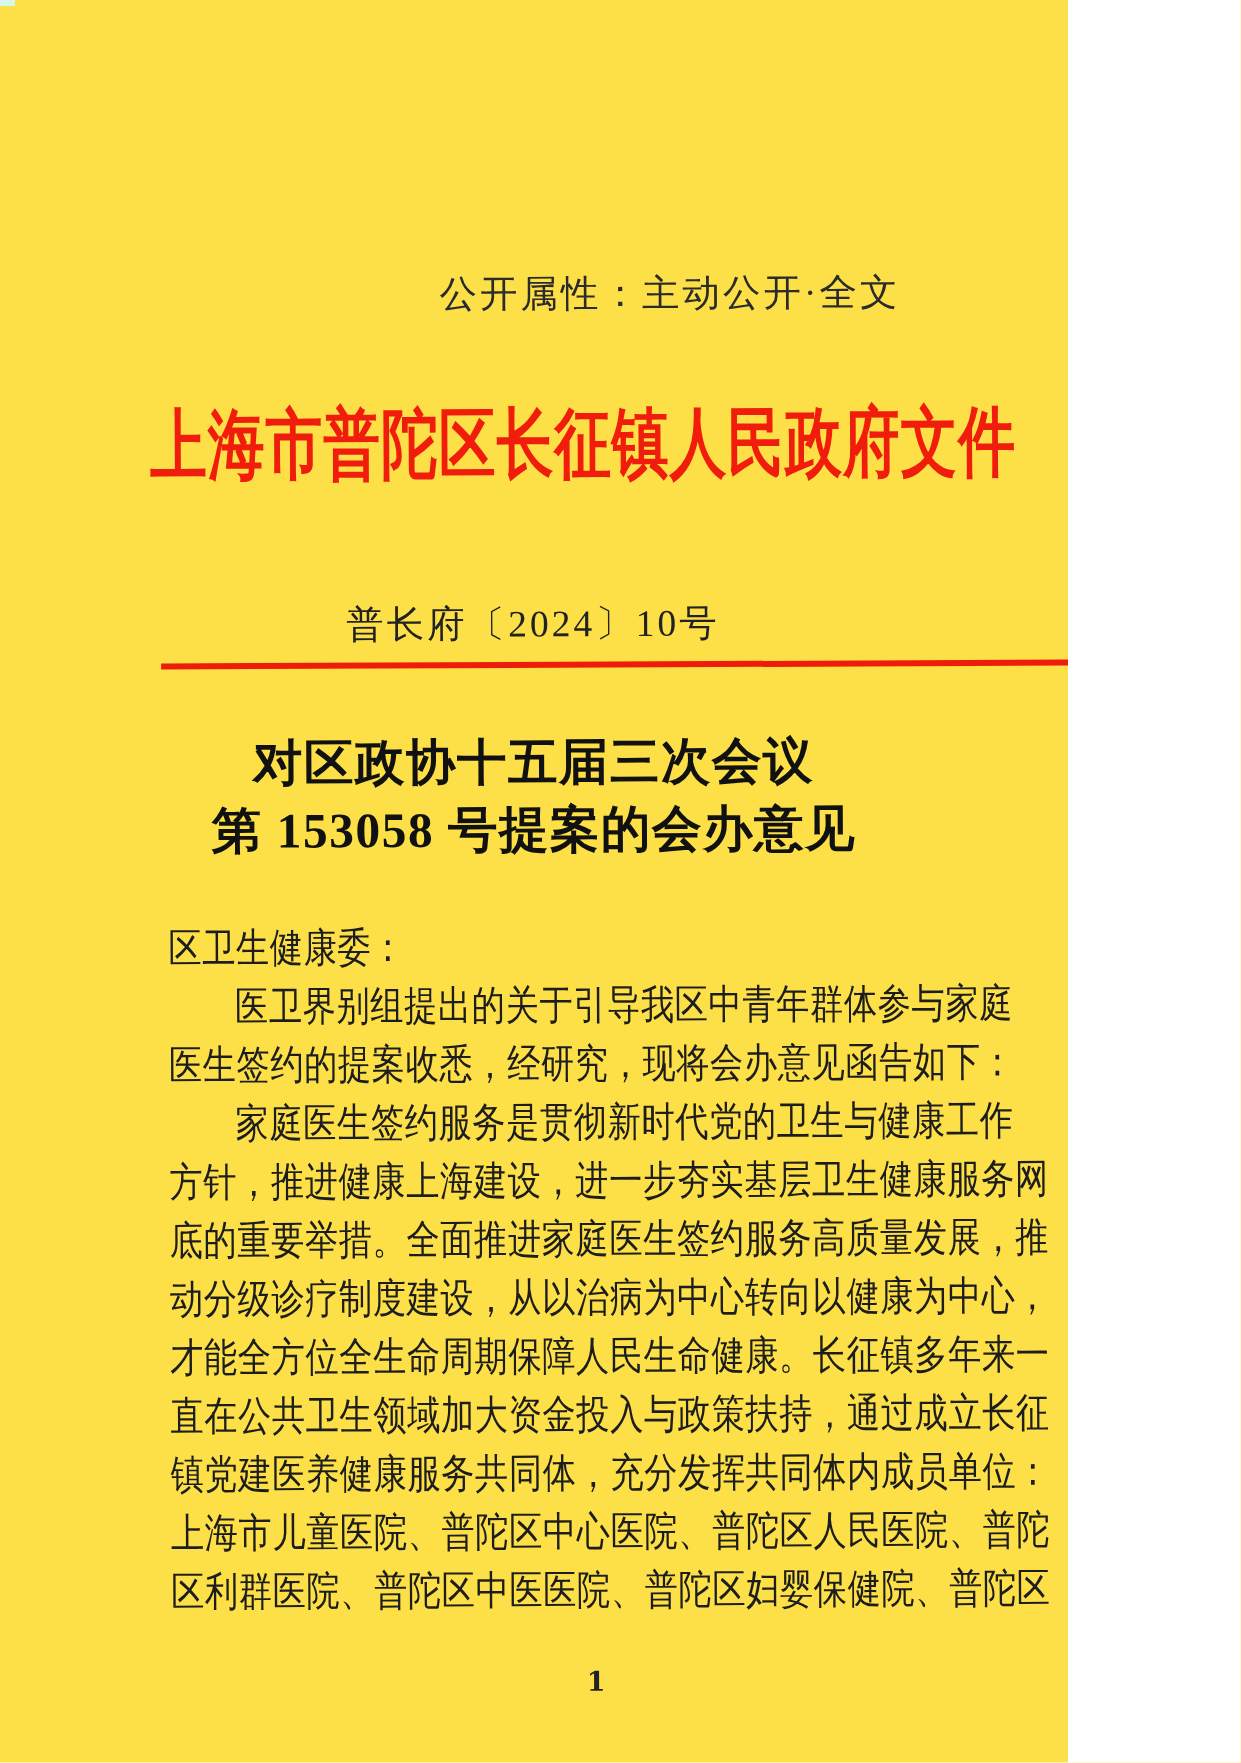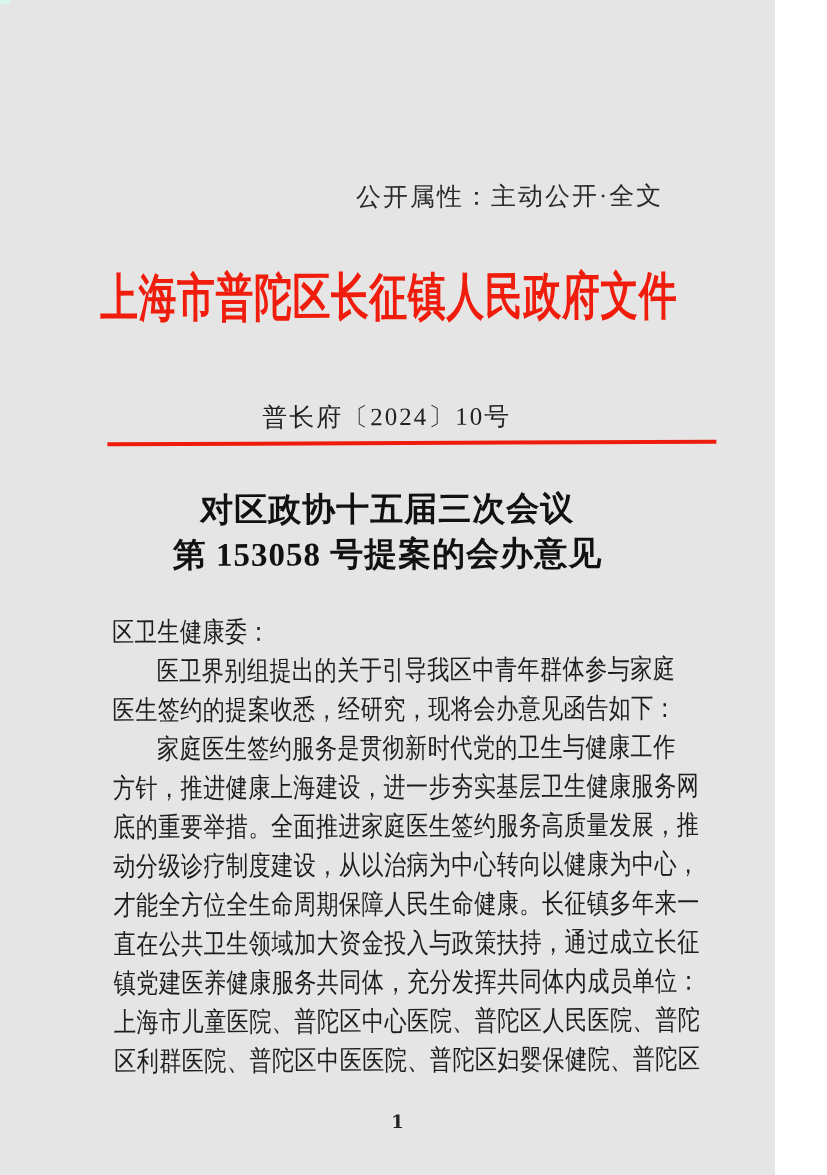--- a/index.html
+++ b/index.html
@@ -1,19 +1,19 @@
 <!DOCTYPE html>
 <html><head>
 <meta charset="utf-8">
 <style>
   html,body{margin:0;padding:0;background:#ffffff;}
   .page{
     position:relative;
-    width:775px;height:1175px;
-    background:#e5e5e5;
+    width:712px;height:1175px;
+    background:#fde047;
     overflow:hidden;
     font-family:"Liberation Serif","DejaVu Serif",serif;
     color:#1d1d1d;
   }
   .content{
     position:absolute;inset:0;
     transform:rotate(-0.25deg);
     transform-origin:413px 580px;
   }
   .speck{

